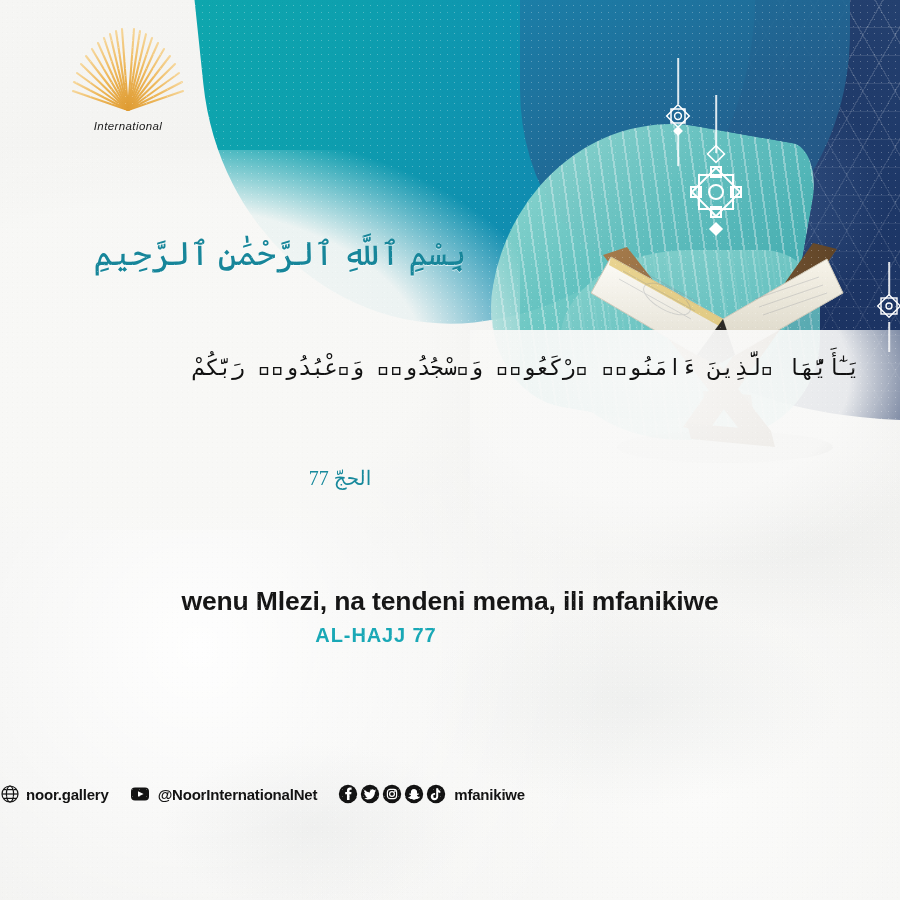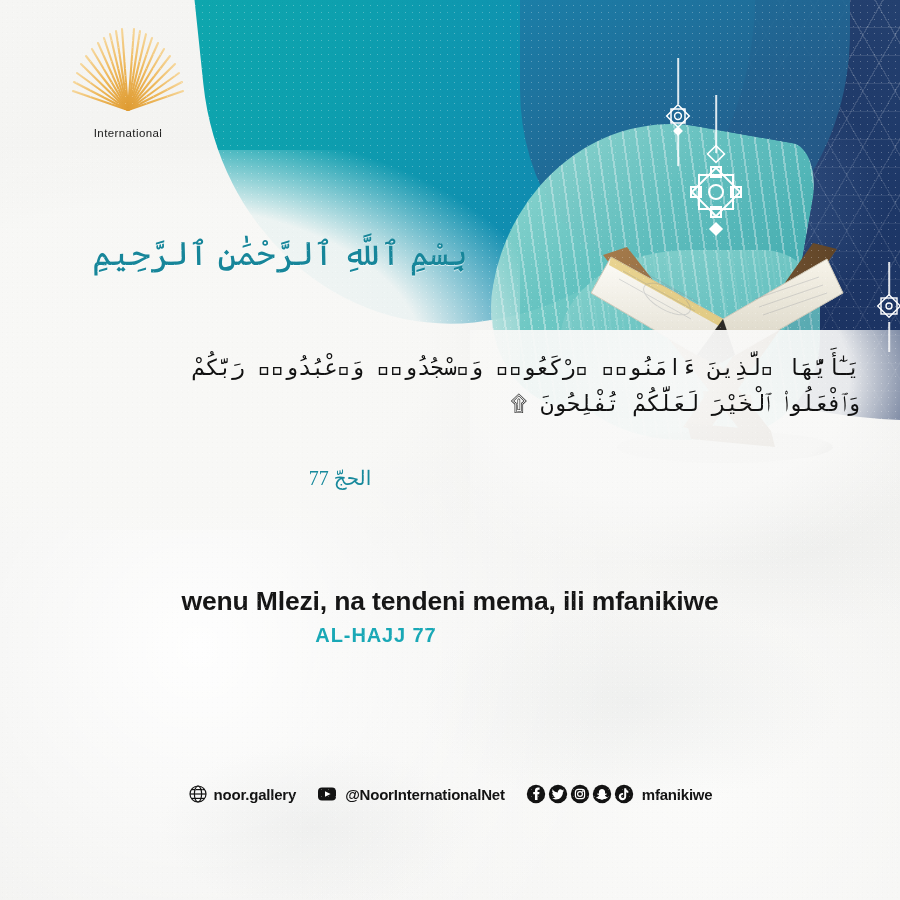--- a/index.html
+++ b/index.html
@@ -115,21 +115,21 @@
   .star8{ position:absolute; left:50%; transform:translateX(-50%); }
 
   
   .rehal{ position:absolute; left:575px; top:215px; width:300px; height:260px; }
 
   
   .bismillah{
     position:absolute; left:0; top:232px; width:560px;
     text-align:center; z-index:20;
     color:#17869a;
-    font-family:Liberation Sans, sans-serif;
+    font-family:Liberation Serif, serif;
     font-size:33px; line-height:1.35;
     direction:rtl;
     text-shadow:0 1px 0 rgba(255,255,255,.6);
   }
 
   .ayah{
     position:absolute; left:40px; top:352px; width:820px;
     z-index:20;
     color:#111; direction:rtl;
     font-family:Liberation Mono, monospace;
@@ -161,40 +161,40 @@
     text-align:center; z-index:20;
     color:#19a8b6;
     font-weight:bold;
     font-size:20px;
     letter-spacing:.9px;
   }
 
   
   .footer{
     position:absolute; left:0; top:784px; width:900px;
-    display:flex; align-items:center; justify-content:center;
+    display:flex; align-items:center; 
     gap:9px; z-index:25;
     color:#131313;
     font-size:15px; font-weight:bold;
     letter-spacing:-.2px;
   }
   .fgrp{ display:flex; align-items:center; gap:6px; }
   .fgrp.sp{ margin-left:12px;gap:8px; }
   .sicons{ display:flex; align-items:center; gap:2px; }
   .sic{ width:20px; height:20px; }
 
   
   .logo{ position:absolute; left:33px; top:24px; width:190px; z-index:25; text-align:center; }
   .logo-name{
     font-family:"Liberation Serif", serif;
     font-size:40px; letter-spacing:2.5px; color:#101010;
     line-height:1; margin-top:6px;
   }
   .logo-sub{
-    font-size:11.5px; letter-spacing:.4px; color:#1a1a1a; margin-top:7px;
+    font-size:11.5px; letter-spacing:.4px; color:#1a1a1a; font-style:italic;
   }
 </style>
 </head>
 <body>
 
 <div id="poster">
 
   <div class="art">
 
     <div class="navy"></div>
@@ -341,21 +341,20 @@
           <line x1="64" y1="86" x2="119" y2="67"></line>
       </g>
     </svg>
     <div class="logo-sub">International</div>
   </div>
 
   <div class="bismillah">بِسْمِ ٱللَّهِ ٱلرَّحْمَٰنِ ٱلرَّحِيمِ</div>
 
   <div class="ayah">
     <span>يَـٰٓأَيُّهَا ٱلَّذِينَ ءَامَنُوا۟ ٱرْكَعُوا۟ وَٱسْجُدُوا۟ وَٱعْبُدُوا۟ رَبَّكُمْ</span>
-    <span class="l2">وَٱفْعَلُوا۟ ٱلْخَيْرَ لَعَلَّكُمْ تُفْلِحُونَ ۩</span>
   </div>
 
   <div class="surah-ar">الحجّ 77</div>
 
   <div class="translation">
     <br>
     <span>wenu Mlezi, na tendeni mema, ili mfanikiwe</span>
   </div>
 
   <div class="ref-en">AL-HAJJ 77</div>

